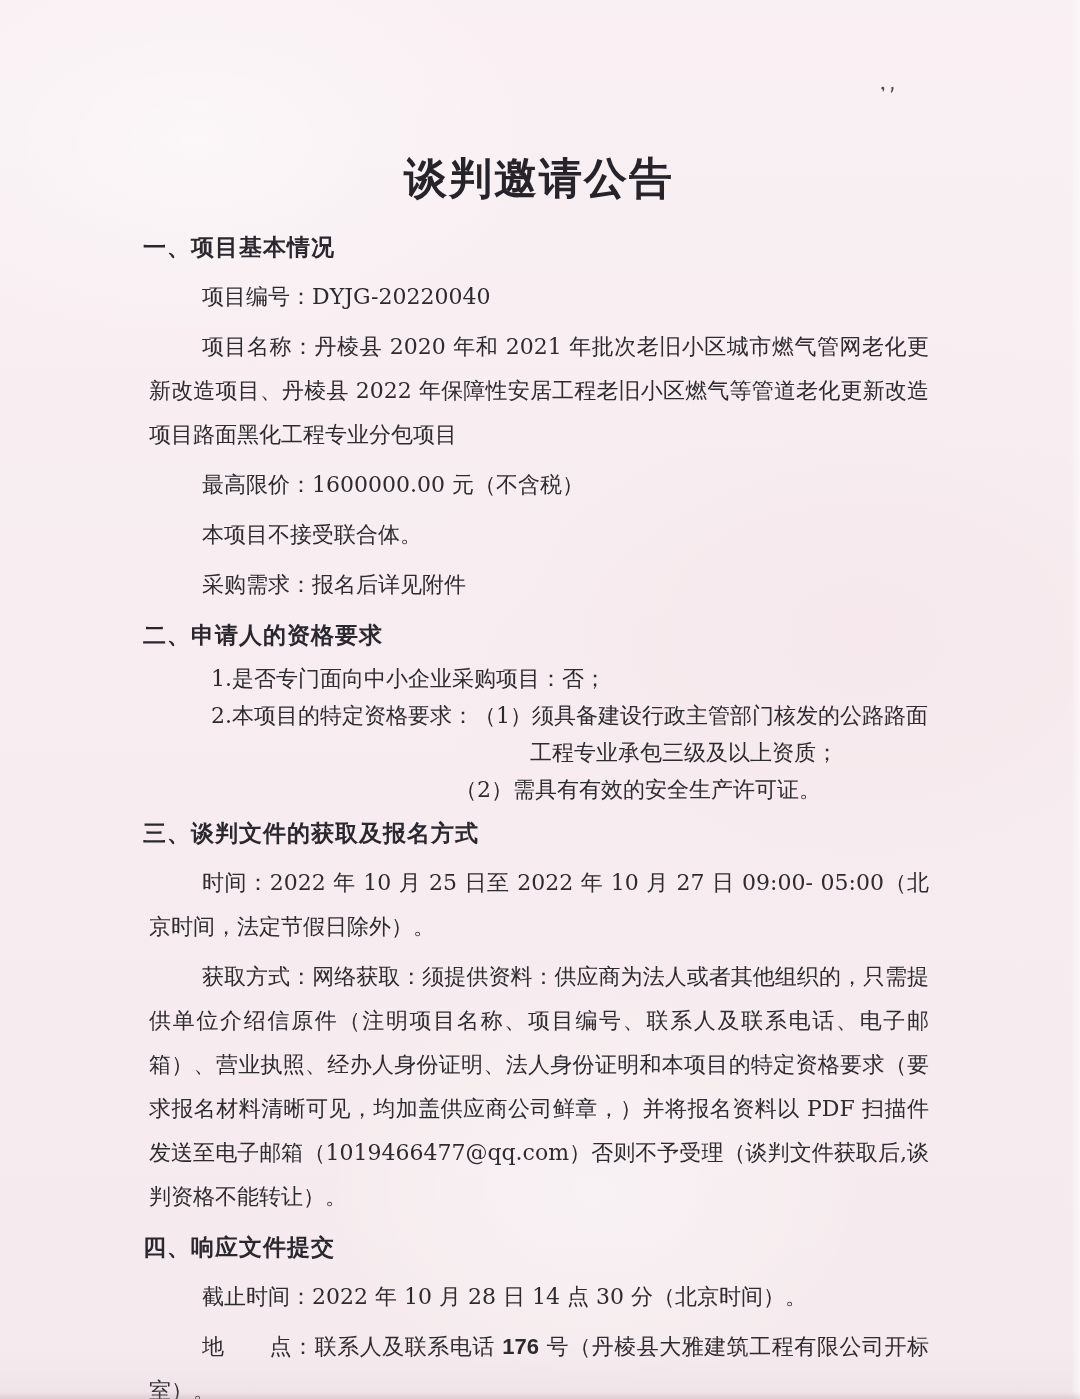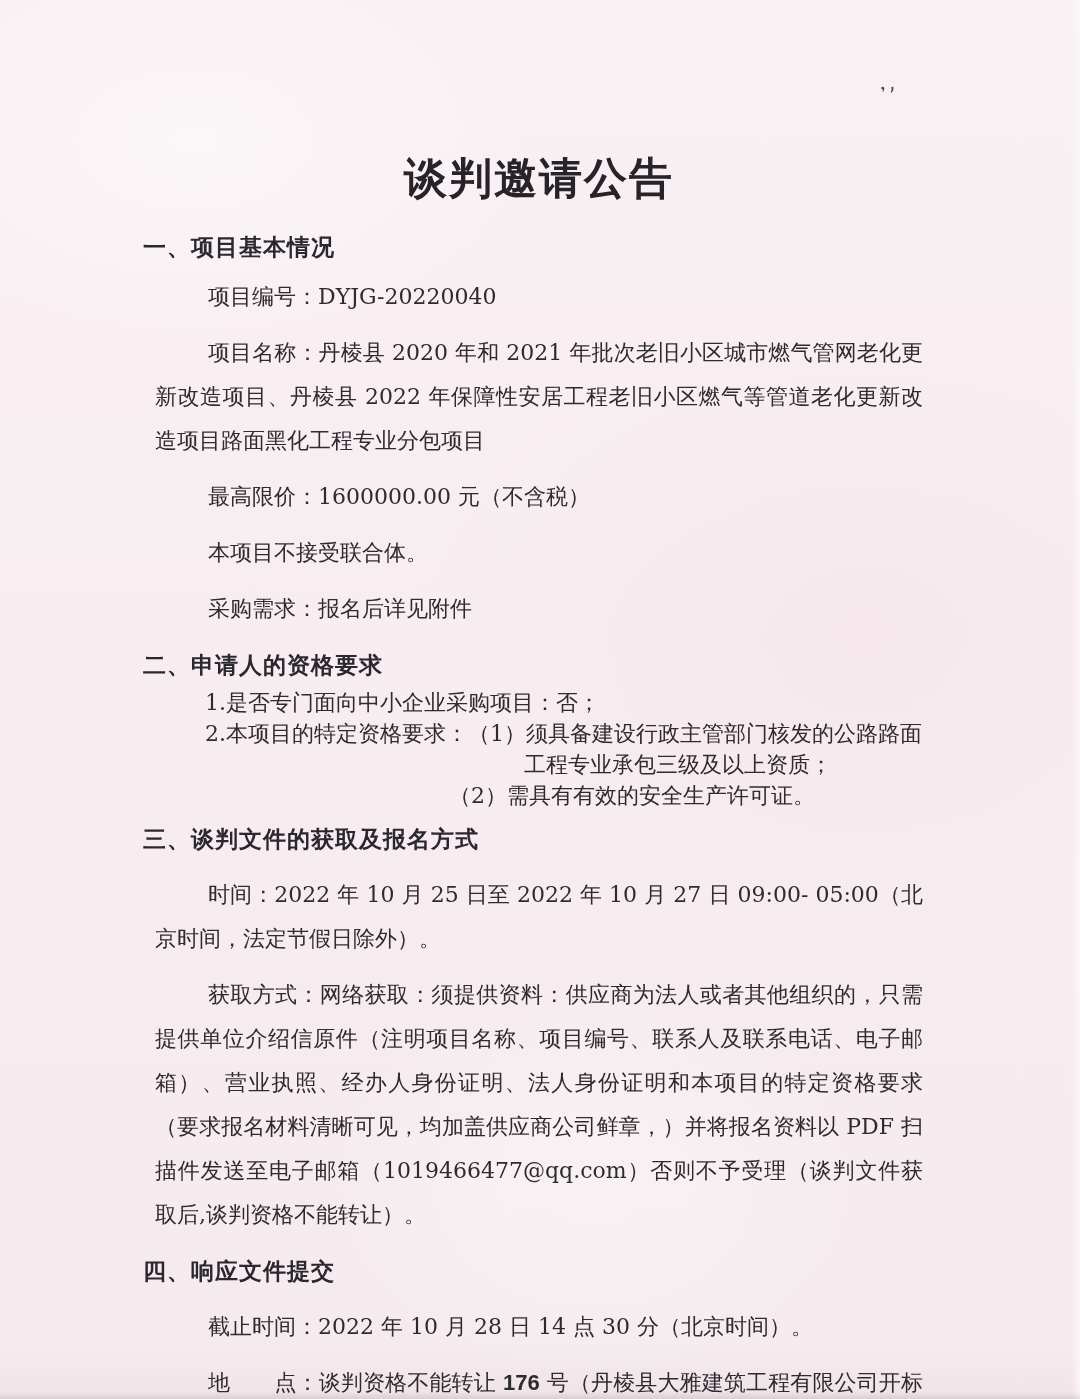--- a/index.html
+++ b/index.html
@@ -62,32 +62,32 @@
     font-weight: 700;
     font-size: 23px;
     line-height: 44px;
     color: #2a272e;
     letter-spacing: 1px;
     margin: 0;
   }
   .p {
     font-size: 22px;
     line-height: 44px;
-    margin: 12px;
+    margin: 6px;
     text-indent: 53px;
   }
   .just {
     text-align: justify;
     text-justify: inter-ideograph;
   }
   .mt6 { margin-top: 6px; }
   .li {
     font-size: 22px;
     line-height: 31px;
-    margin: 0;
+    margin: 6px;
     padding-left: 62px;
     white-space: nowrap;
   }
   .li-cont1 { padding-left: 381px; }
   .li-cont2 { padding-left: 306px; }
   .num-bold {
     font-family: "Liberation Sans", "DejaVu Sans", sans-serif;
     font-weight: 700;
   }
   .ink-speck {
@@ -125,19 +125,19 @@
     <p class="li li-cont1">工程专业承包三级及以上资质；</p>
     <p class="li li-cont2">（2）需具有有效的安全生产许可证。</p>
 
     <div class="h mt6">三、谈判文件的获取及报名方式</div>
     <p class="p just">时间：2022 年 10 月 25 日至 2022 年 10 月 27 日 09:00- 05:00（北京时间，法定节假日除外）。</p>
     <p class="p just">获取方式：网络获取：须提供资料：供应商为法人或者其他组织的，只需提供单位介绍信原件（注明项目名称、项目编号、联系人及联系电话、电子邮箱）、营业执照、经办人身份证明、法人身份证明和本项目的特定资格要求（要求报名材料清晰可见，均加盖供应商公司鲜章，）并将报名资料以 PDF 扫描件发送至电子邮箱（1019466477@qq.com）否则不予受理（谈判文件获取后,谈判资格不能转让）。</p>
 
     <div class="h">四、响应文件提交</div>
     <p class="p">截止时间：2022 年 10 月 28 日 14 点 30 分（北京时间）。</p>
     <p class="p just">
-      <span>地　　点：谈判资格不能转让 </span><span class="num-bold">176</span><span> 号（丹棱县大雅建筑工程有限公司开标室）。</span>
+      <span>地　　点：联系人及联系电话 </span><span class="num-bold">176</span><span> 号（丹棱县大雅建筑工程有限公司开标室）。</span>
     </p>
 
     <div class="h">五、开启</div>
 
   </div>
 </div>
 
 </body></html>

